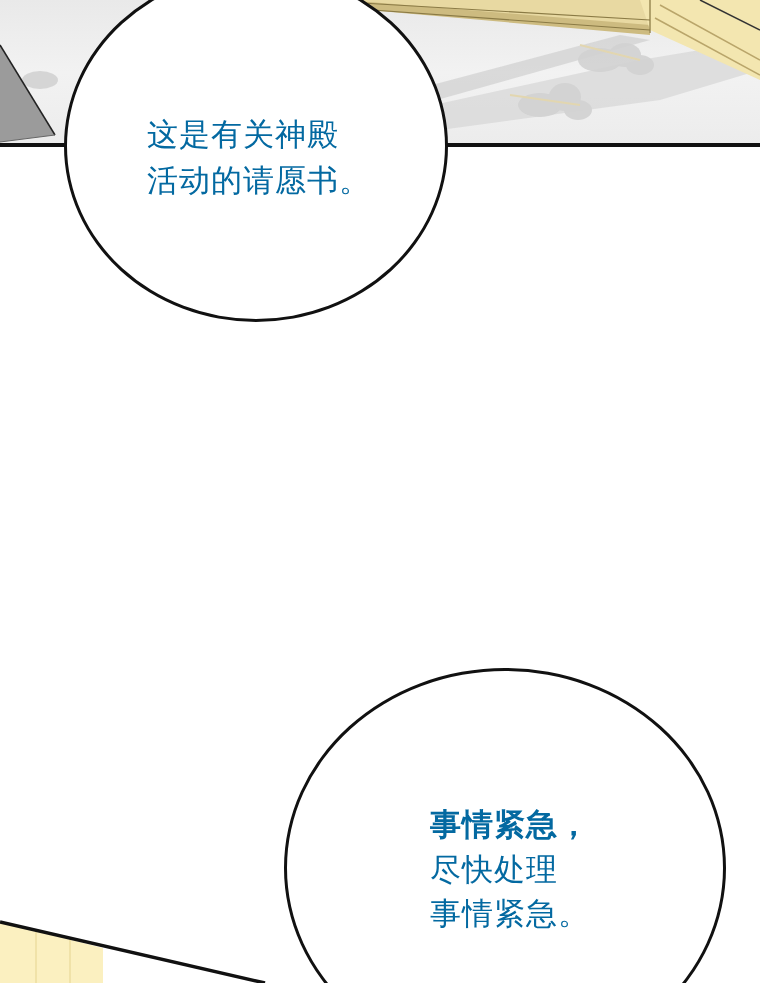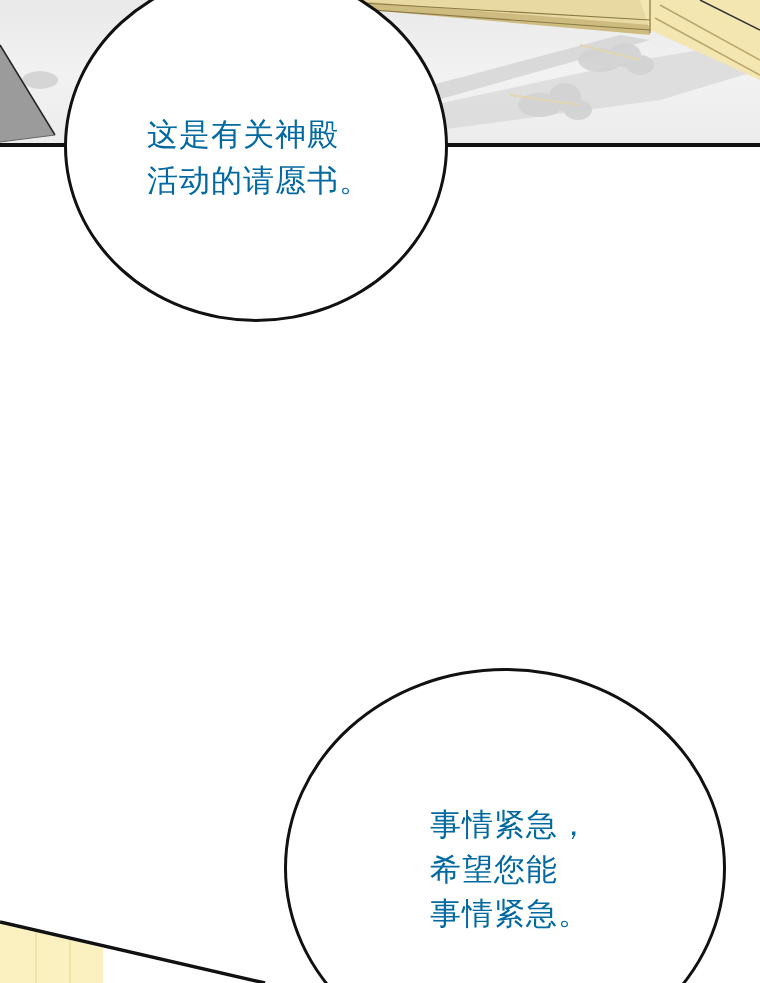--- a/index.html
+++ b/index.html
@@ -72,15 +72,15 @@
   <line x1="0" y1="922" x2="265" y2="983" stroke="#111" stroke-width="3.5"></line>
 </svg>
 
 <div class="bubble" style="left:64px; top:-30px; width:384px; height:352px;">
 </div>
 <div class="bubble-text" style="left:147px; top:114px;">这是有关神殿</div>
 <div class="bubble-text" style="left:147px; top:160px;">活动的请愿书。</div>
 
 <div class="bubble" style="left:284px; top:668px; width:442px; height:400px;">
 </div>
-<div class="bubble-text" style="left:430px; top:804px;">事情紧急，</div>
-<div class="bubble-text" style="left:430px; top:849px;">希望您能</div>
+<div class="bubble-text" style="left:430px; top:804px;font-weight:bold;">事情紧急，</div>
+<div class="bubble-text" style="left:430px; top:849px;">尽快处理</div>
 <div class="bubble-text" style="left:430px; top:893px;">事情紧急。</div>
 
 </body></html>

